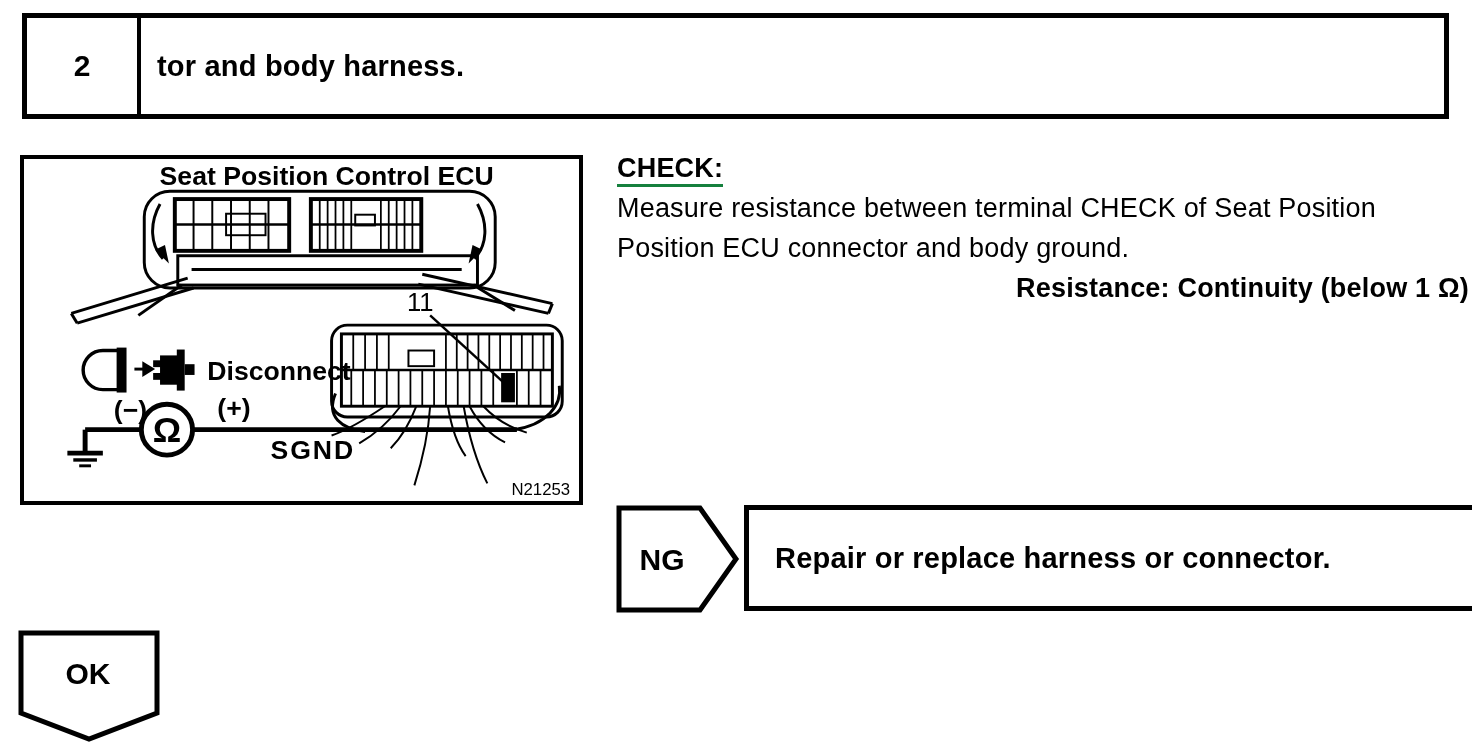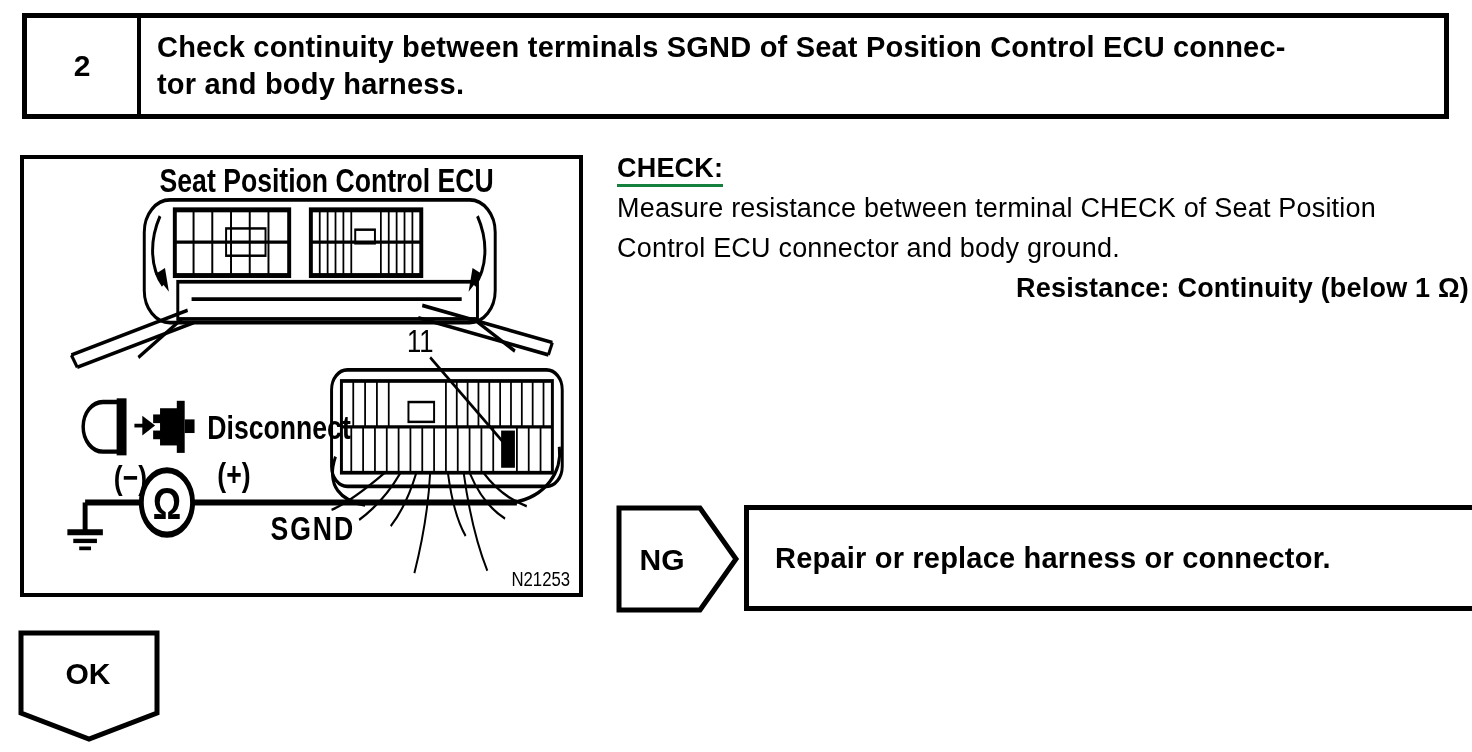--- a/index.html
+++ b/index.html
@@ -17,21 +17,21 @@
     align-items:center;justify-content:center;
     font-size:30px;font-weight:bold;flex:none;
   }
   .step-title-cell{
     flex:1;display:flex;flex-direction:column;justify-content:center;
     padding:4px 16px;font-size:29px;font-weight:bold;line-height:37px;
     letter-spacing:.2px;
   }
   
   .figure-box{
-    position:absolute;left:20px;top:155px;width:563px;height:442px;
+    position:absolute;left:20px;top:155px;width:563px;height:350px;
     border:4px solid #000;box-sizing:border-box;background:#fff;
   }
   .figure-box svg{position:absolute;left:0;top:0;width:100%;height:100%;}
   
   .check-block{
     position:absolute;left:617px;top:148px;width:852px;
     font-size:27px;line-height:40px;letter-spacing:.2px;
   }
   .check-block .line{height:40px;white-space:nowrap;}
   .heading{font-weight:bold;}
@@ -50,21 +50,20 @@
   svg text{font-family:"Liberation Sans",sans-serif;}
 </style>
 </head>
 <body>
 
 <div class="page">
 
   <div class="step-header">
     <div class="step-number-cell">2</div>
     <div class="step-title-cell">
-      <div>Check continuity between terminals SGND of Seat Position Control ECU connec-</div>
       <div>tor and body harness.</div>
     </div>
   </div>
 
   <div class="figure-box">
     <svg viewBox="0 0 563 350" preserveAspectRatio="none">
       <g stroke="#000" fill="none" stroke-width="3">
 
         <text x="307" y="27" font-size="27" font-weight="600" text-anchor="middle" fill="#000" stroke="none">Seat Position Control ECU</text>
 
@@ -198,21 +197,21 @@
         <text x="250" y="307" font-size="27" font-weight="600" letter-spacing="2" fill="#000" stroke="none">SGND</text>
 
         <text x="554" y="344" font-size="17" text-anchor="end" fill="#000" stroke="none">N21253</text>
       </g>
     </svg>
   </div>
 
   <div class="check-block">
     <div class="line"><span class="heading underline">CHECK:</span></div>
     <div class="line">Measure resistance between terminal CHECK of Seat Position</div>
-    <div class="line">Control ECU connector and body ground.</div>
+    <div class="line">Position ECU connector and body ground.</div>
     <div class="line bold">Resistance: Continuity (below 1 Ω)</div>
   </div>
 
   <svg class="ng-pentagon" viewBox="0 0 124 108">
     <polygon points="3,3 84,3 120,54 84,105 3,105" fill="#fff" stroke="#000" stroke-width="5"></polygon>
     <text x="46" y="65" font-size="30" font-weight="bold" text-anchor="middle" fill="#000">NG</text>
   </svg>
   <div class="ng-box">
     <span>Repair or replace harness or connector.</span>
   </div>

